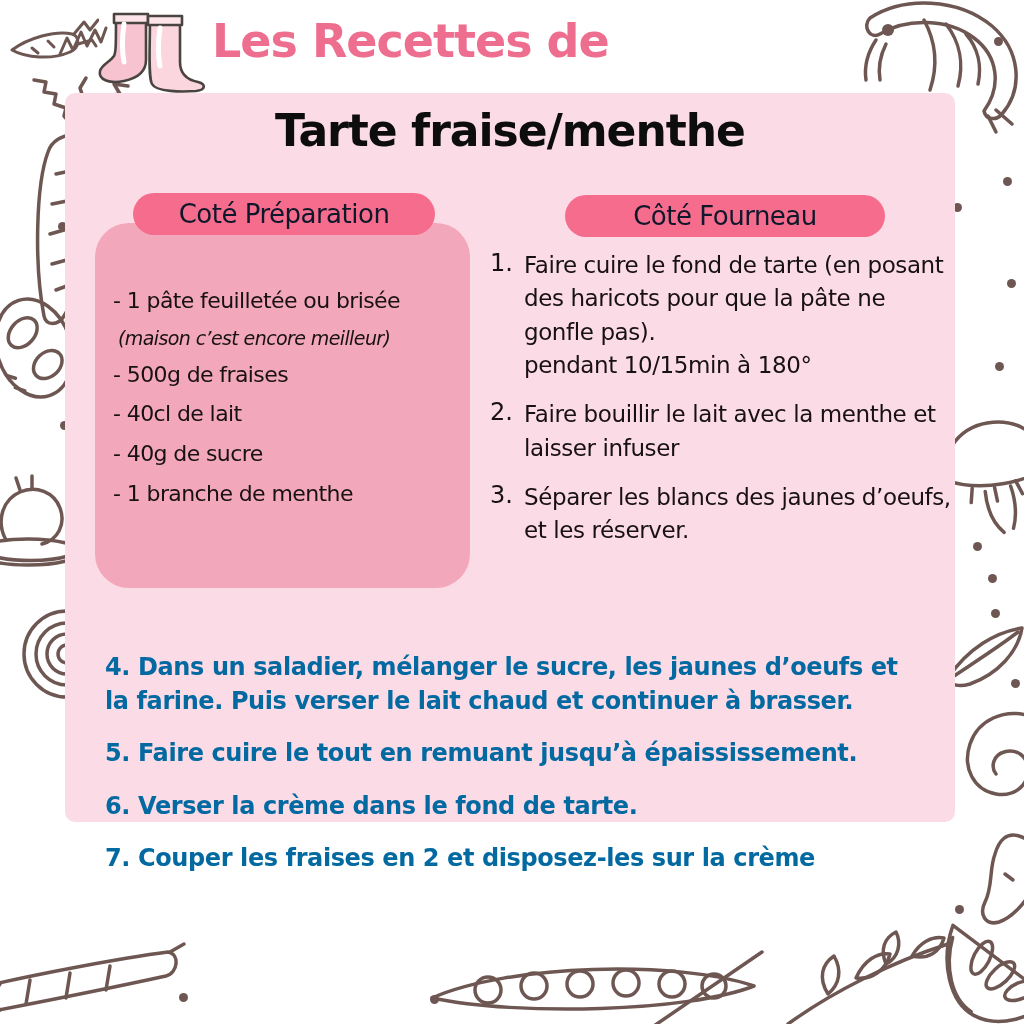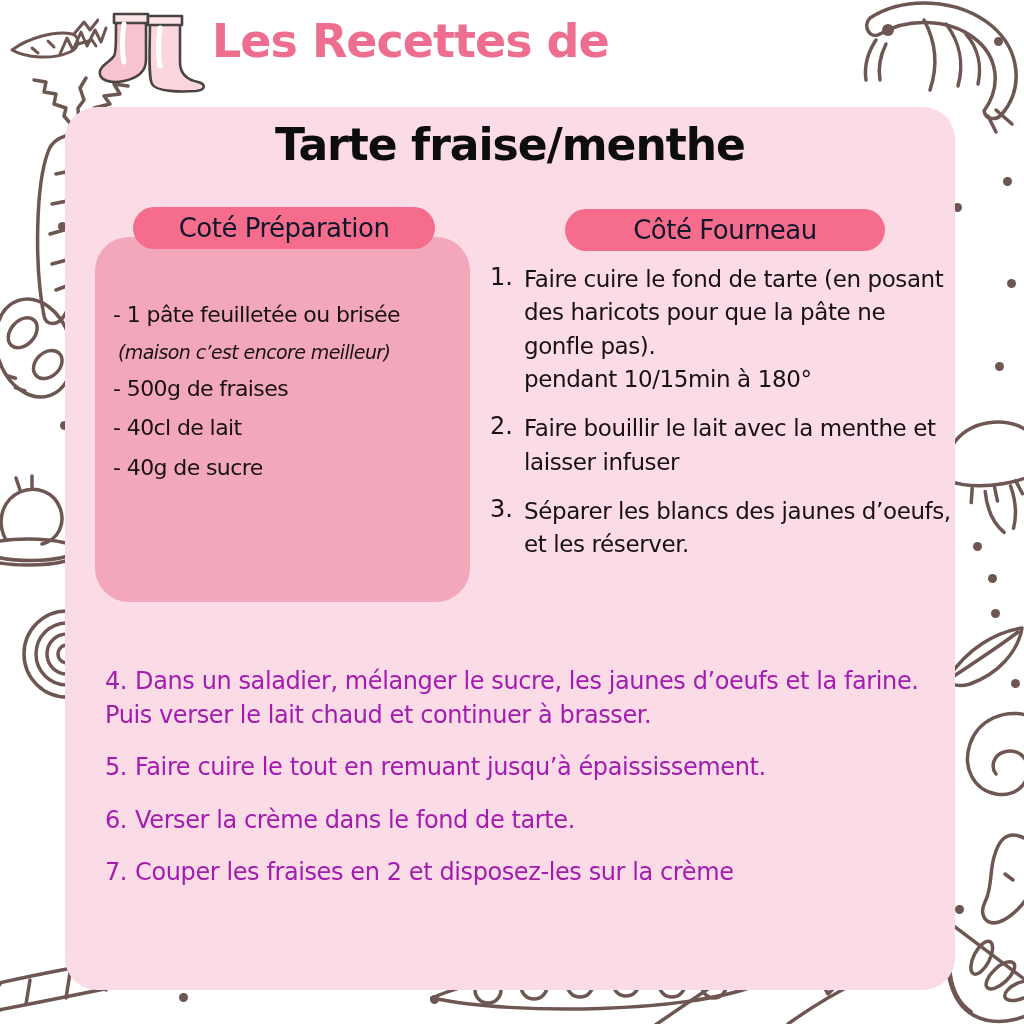--- a/index.html
+++ b/index.html
@@ -12,40 +12,40 @@
   .dot{position:absolute;z-index:1;width:9px;height:9px;border-radius:50%;background:#6e5752;}
 
   
   .header{position:absolute;left:0;top:0;width:1024px;height:95px;z-index:3;}
   .boots{position:absolute;left:90px;top:4px;}
   .brand{position:absolute;left:212px;top:14px;display:flex;align-items:flex-start;white-space:nowrap;}
   .brand-prefix{font-size:46px;font-weight:bold;color:#ee6e8f;letter-spacing:-1px;}
   .brand-script{font-family:"DejaVu Serif",serif;font-style:italic;font-weight:bold;font-size:57px;color:#ee6e8f;margin-left:14px;}
 
   
-  .card{position:absolute;left:65px;top:107px;width:890px;height:883px;background:#fbdbe5;border-radius:32px;z-index:2;}
+  .card{position:absolute;left:65px;top:93px;width:890px;height:729px;background:#fbdbe5;border-radius:10px;z-index:2;}
   .recipe-title{position:absolute;left:0;right:0;top:12px;text-align:center;font-size:44px;font-weight:bold;color:#0d0d0d;letter-spacing:-1px;}
 
   .pill{position:absolute;height:42px;background:#f56c8d;border-radius:22px;display:flex;align-items:center;justify-content:center;
         font-size:26px;color:#0f172a;letter-spacing:-0.5px;z-index:4;}
   .pill-prep{left:68px;top:100px;width:302px;}
   .pill-four{left:500px;top:102px;width:320px;}
 
   .panel{position:absolute;left:30px;top:130px;width:375px;height:365px;background:#f3a7bb;border-radius:34px;z-index:3;
          padding:58px 12px 0 18px;box-sizing:border-box;}
   .ing{font-size:22px;line-height:1.8;color:#181114;letter-spacing:-0.6px;white-space:nowrap;}
   .ing.small{font-size:19px;padding-left:5px;font-style:italic;}
 
   .steps-right{position:absolute;left:425px;top:156px;width:468px;z-index:3;}
   .step{display:flex;margin-bottom:16px;}
   .step-num{flex:0 0 34px;font-size:24px;color:#181114;}
   .step-body{flex:1;font-size:23px;line-height:1.45;color:#181114;letter-spacing:-0.4px;}
 
   .steps-bottom{position:absolute;left:40px;top:558px;width:820px;z-index:3;}
-  .bstep{font-size:24px;line-height:1.4;color:#a21caf;letter-spacing:-0.4px;margin-bottom:19px;}
+  .bstep{font-size:24px;line-height:1.4;color:#0369a1;letter-spacing:-0.4px;margin-bottom:19px;font-weight:bold;}
   .bstep .bnum{margin-right:8px;}
 </style>
 </head>
 <body>
 
 <div class="page">
 
   <div class="doodle" style="left:4px;top:8px">
     <svg width="95" height="75" viewBox="0 0 95 75" fill="none" stroke="currentColor" stroke-width="3" stroke-linecap="round" stroke-linejoin="round">
       <path d="M8,42 C24,30 52,22 68,26 C76,28 76,40 66,44 C48,52 22,50 8,42 Z"></path>
@@ -207,20 +207,21 @@
     <div class="pill pill-prep">
       <span>Coté Préparation</span>
     </div>
 
     <div class="panel">
       <div class="ing">- 1 pâte feuilletée ou brisée</div>
       <div class="ing small">(maison c’est encore meilleur)</div>
       <div class="ing">- 500g de fraises</div>
       <div class="ing">- 40cl de lait</div>
       <div class="ing">- 40g de sucre</div>
+      <div class="ing">- 1 branche de menthe</div>
     </div>
 
     <div class="pill pill-four">
       <span>Côté Fourneau</span>
     </div>
 
     <div class="steps-right">
       <div class="step">
         <span class="step-num">1.</span>
         <div class="step-body">

